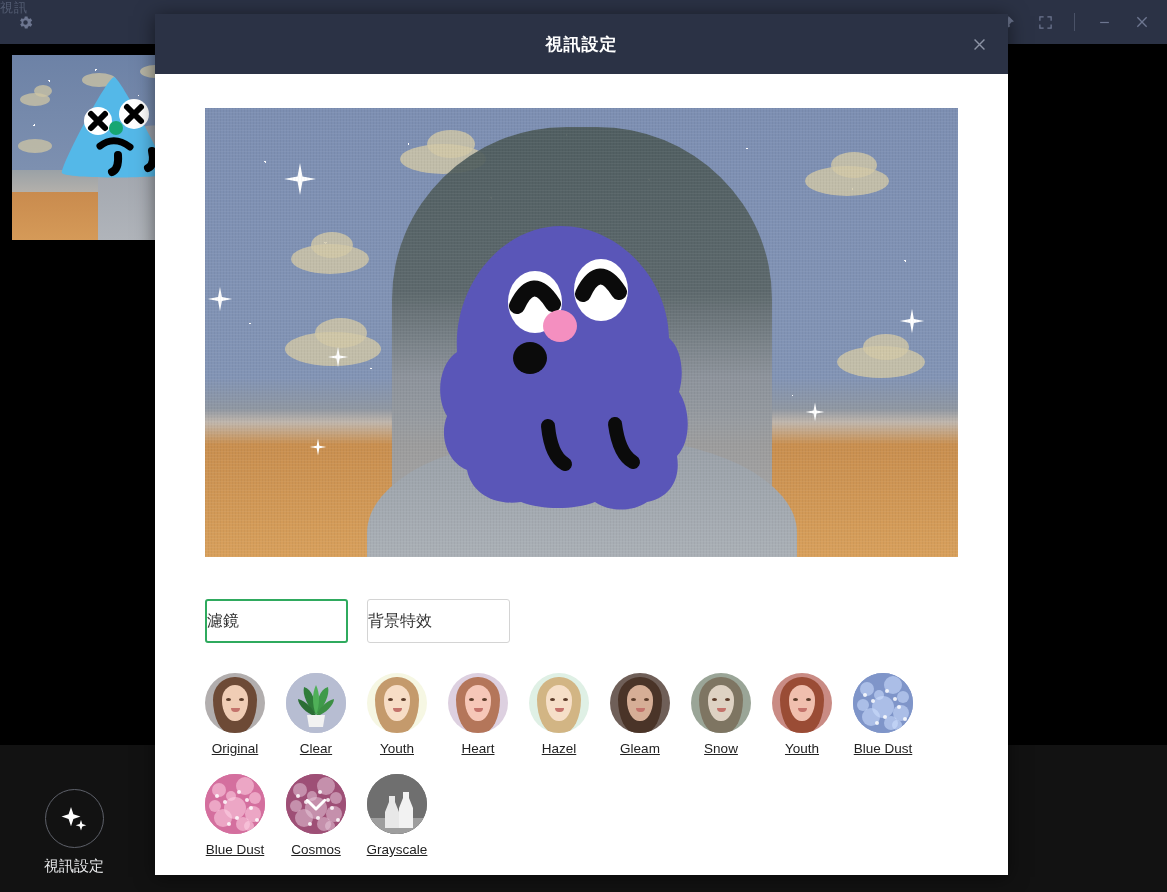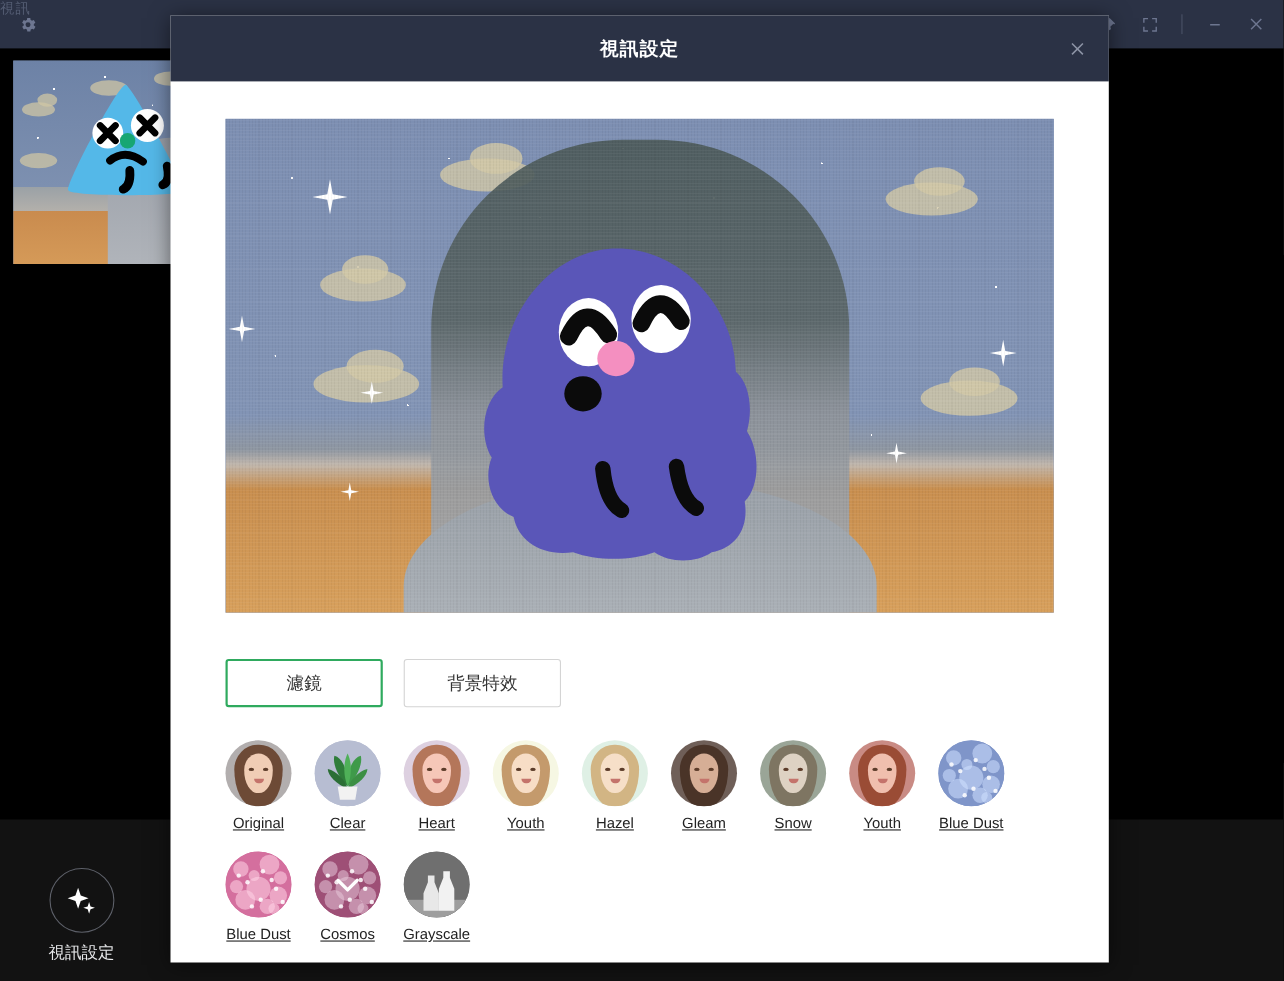--- a/index.html
+++ b/index.html
@@ -142,21 +142,21 @@
     width: 430px; height: 120px;
     background: linear-gradient(#99a0a8, #aab0b6);
     border-radius: 45% 45% 0 0 / 80% 80% 0 0;
   }
   .pv-doodle { position: absolute; left: 228px; top: 112px; width: 260px; height: 370px; }
 
   
   .tabs { display: flex; gap: 19px; margin-top: 42px; }
   .tab {
     width: 143px; height: 44px; border-radius: 3px;
-    display: flex; align-items: center; justify-content: center;
+    display: flex; align-items: center; justify-content: flex-start;
     font-size: 16px; color: #333; background: #fff; cursor: pointer;
     border: 1px solid #d4d4d4;
   }
   .tab.active { border: 2px solid #2faa5e; color: #333; }
 
   
   .filters {
     display: flex; flex-wrap: wrap; gap: 0 21px; margin-top: 30px; width: 760px;
   }
   .filter-item {
@@ -352,42 +352,42 @@
     <path d="M30 42 C22 34 16 22 18 14 C26 16 30 28 30 42Z" fill="#2f7d3a"></path>
     <path d="M30 42 C38 34 44 22 42 14 C34 16 30 28 30 42Z" fill="#3f9a4a"></path>
     <path d="M30 42 C26 32 26 20 30 12 C34 20 34 32 30 42Z" fill="#4fb058"></path>
     <path d="M30 44 C20 40 12 32 12 26 C20 28 28 36 30 44Z" fill="#2b6e35"></path>
     <path d="M30 44 C40 40 48 32 48 26 C40 28 32 36 30 44Z" fill="#3c8f44"></path>
     <path d="M21 42 h18 l-2 12 h-14 Z" fill="#f2f2f2"></path>
               </svg></div>
             <div class="filter-label">Clear</div>
           </div>
           <div class="filter-item">
+            <div class="filter-thumb" style="background: rgb(246, 247, 227);">
+              <div class="face">
+                <div class="hair" style="background:linear-gradient(#c49a6c,#c49a6c)"></div>
+                <div class="skin" style="background:#f7ddc6"></div>
+                <div class="eye" style="left:35%;top:42%"></div>
+                <div class="eye" style="left:56%;top:42%"></div>
+                <div class="mouth" style="left:44%;top:58%"></div>
+              </div>
+            </div>
+            <div class="filter-label">Youth</div>
+          </div>
+          <div class="filter-item">
             <div class="filter-thumb" style="background: rgb(221, 208, 224);">
               <div class="face">
                 <div class="hair" style="background:linear-gradient(#b4765a,#b4765a)"></div>
                 <div class="skin" style="background:#f6c7b8"></div>
                 <div class="eye" style="left:35%;top:42%"></div>
                 <div class="eye" style="left:56%;top:42%"></div>
                 <div class="mouth" style="left:44%;top:58%"></div>
               </div>
             </div>
             <div class="filter-label">Heart</div>
-          </div>
-          <div class="filter-item">
-            <div class="filter-thumb" style="background: rgb(246, 247, 227);">
-              <div class="face">
-                <div class="hair" style="background:linear-gradient(#c49a6c,#c49a6c)"></div>
-                <div class="skin" style="background:#f7ddc6"></div>
-                <div class="eye" style="left:35%;top:42%"></div>
-                <div class="eye" style="left:56%;top:42%"></div>
-                <div class="mouth" style="left:44%;top:58%"></div>
-              </div>
-            </div>
-            <div class="filter-label">Youth</div>
           </div>
           <div class="filter-item">
             <div class="filter-thumb" style="background: rgb(223, 240, 229);">
               <div class="face">
                 <div class="hair" style="background:linear-gradient(#d2b584,#d2b584)"></div>
                 <div class="skin" style="background:#f6dfc8"></div>
                 <div class="eye" style="left:35%;top:42%"></div>
                 <div class="eye" style="left:56%;top:42%"></div>
                 <div class="mouth" style="left:44%;top:58%"></div>
               </div>

